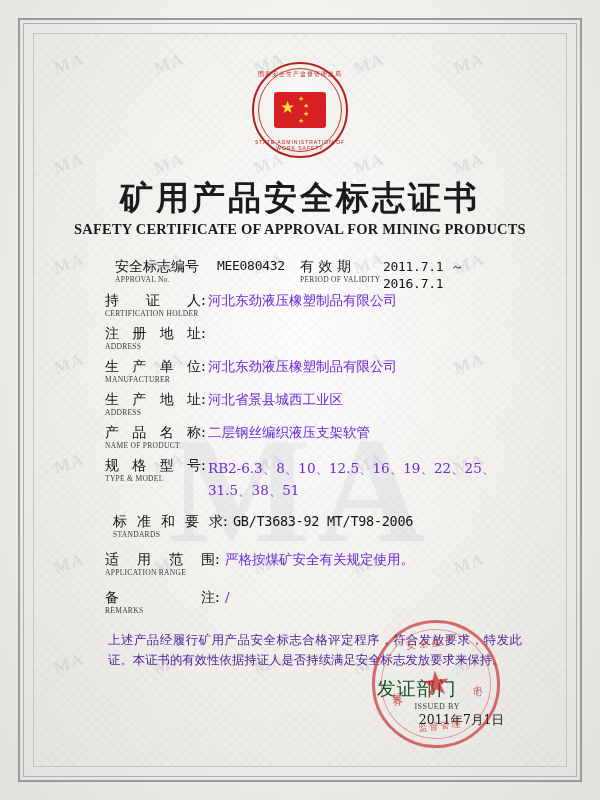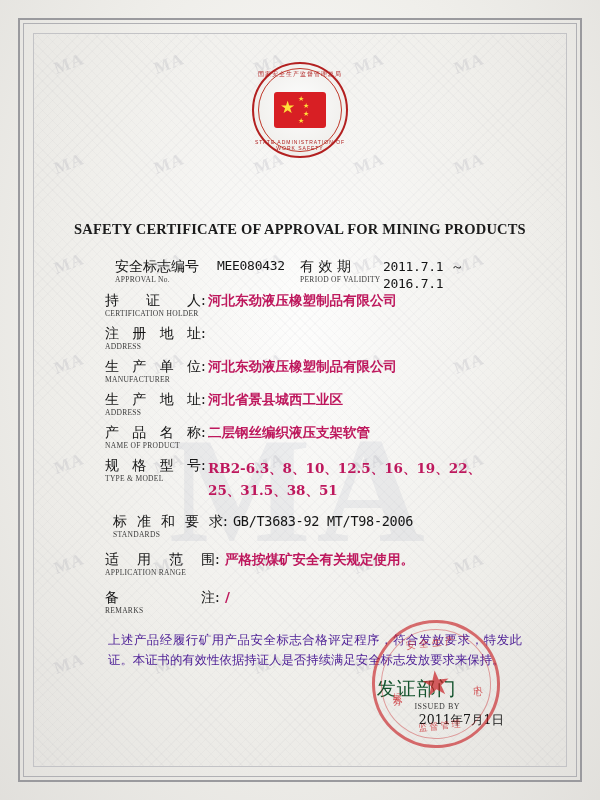--- a/index.html
+++ b/index.html
@@ -191,23 +191,22 @@
   .lbl-en {
     font-size: 7.5px;
     color: #3a3a3a;
     font-family: "Liberation Serif", serif;
     letter-spacing: 0.3px;
     text-transform: uppercase;
     margin-top: -1px;
   }
   .val {
     font-size: 13.5px;
-    color: #be185d;
-    font-family: "DejaVu Serif", serif;
-    font-weight: bold;
+    color: #6d28d9;
+    font-family: "DejaVu Serif", serif;
   }
   .val-mono {
     font-size: 13px;
     color: #151515;
     font-family: "DejaVu Sans Mono", monospace;
     letter-spacing: -0.3px;
   }
 
   
   .approval-row {
@@ -403,20 +402,21 @@
     <div class="emblem-inner">
       <span class="star-big">★</span>
       <span class="star-s" style="left:24px; top:4px;">★</span>
       <span class="star-s" style="left:29px; top:11px;">★</span>
       <span class="star-s" style="left:29px; top:19px;">★</span>
       <span class="star-s" style="left:24px; top:26px;">★</span>
     </div>
     <div class="emblem-bottom-text">STATE ADMINISTRATION OF WORK SAFETY</div>
   </div>
 
+  <div class="title-cn">矿用产品安全标志证书</div>
   <div class="title-en">SAFETY CERTIFICATE OF APPROVAL FOR MINING PRODUCTS</div>
 
   <div class="approval-row">
     <div class="ap-left-lbl lbl-cn">安全标志编号</div>
     <div class="sub-en" style="left:0; top:17px;">APPROVAL No.</div>
     <div class="ap-left-val val-mono">MEE080432</div>
 
     <div class="ap-right-lbl lbl-cn">有 效 期</div>
     <div class="sub-en" style="left:185px; top:17px;">PERIOD OF VALIDITY</div>
     <div class="ap-right-val val-mono">2011.7.1 ～ 2016.7.1</div>

